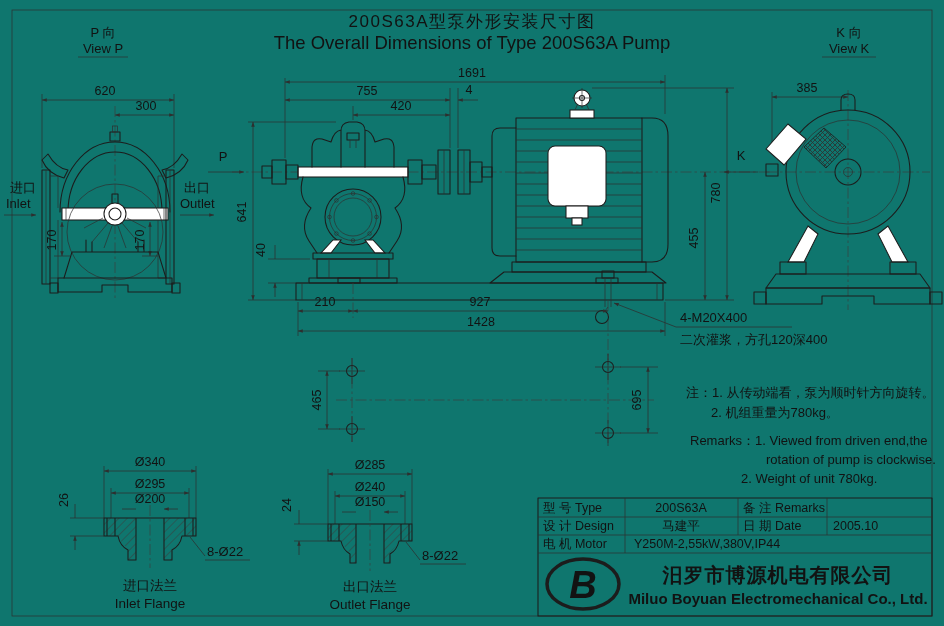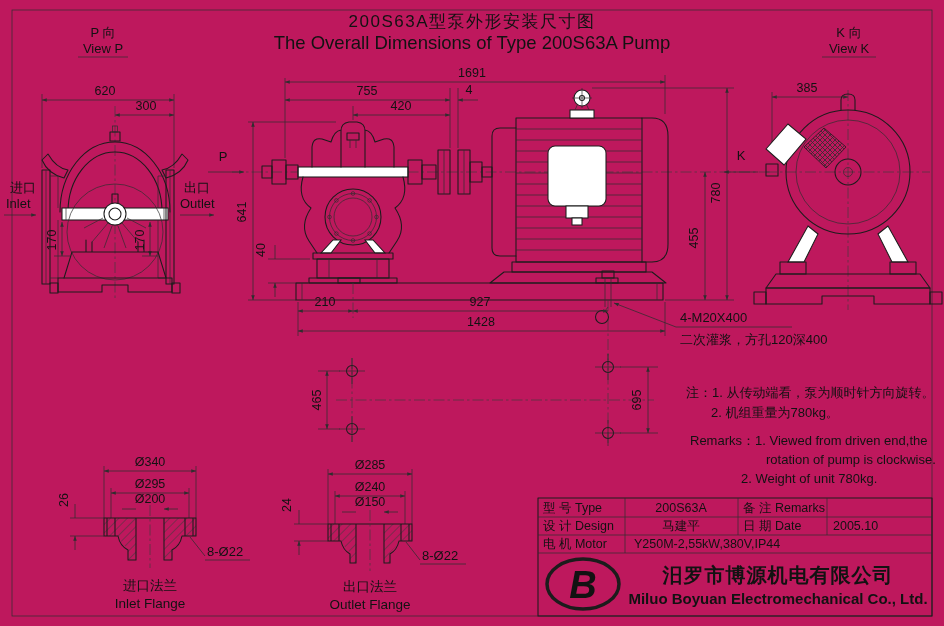--- a/index.html
+++ b/index.html
@@ -1,16 +1,16 @@
 <!DOCTYPE html>
 <html><head>
 <meta charset="utf-8">
 <style>
   html,body { margin:0; padding:0; background:#ffffff; }
-  .sheet { position:relative; width:944px; height:626px; background:#be185d; overflow:hidden; }
+  .sheet { position:relative; width:944px; height:626px; background:#0f766e; overflow:hidden; }
   svg { display:block; }
   text { font-family:"Liberation Sans","DejaVu Sans",sans-serif; fill:#121212; }
   .obj   { fill:none; stroke:#1c1c1c; stroke-width:1.05; stroke-linecap:round; stroke-linejoin:round; }
   .thin  { fill:none; stroke:#2e2e2e; stroke-width:0.7; }
   .dim   { fill:none; stroke:#2e2e2e; stroke-width:0.75; }
   .cl    { fill:none; stroke:#3a3a3a; stroke-width:0.65; stroke-dasharray:11 3 2.5 3; }
   .solid { fill:#ffffff; stroke:#1c1c1c; stroke-width:1.05; }
   .hatchfill  { fill:url(#hatch);  stroke:none; }
   .xhatchfill { fill:url(#xhatch); stroke:#1c1c1c; stroke-width:0.8; }
   .dt   { font-size:12.5px; text-anchor:middle; }

